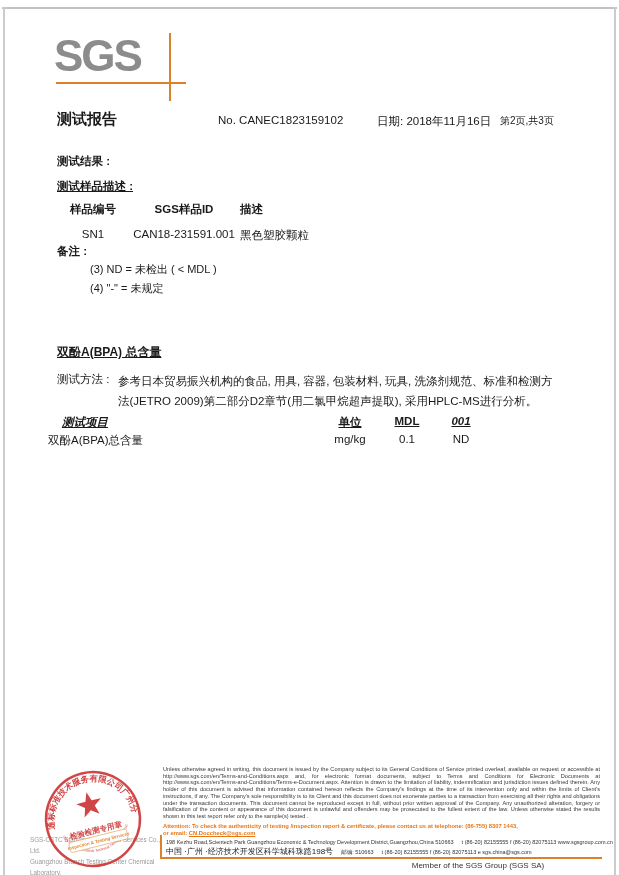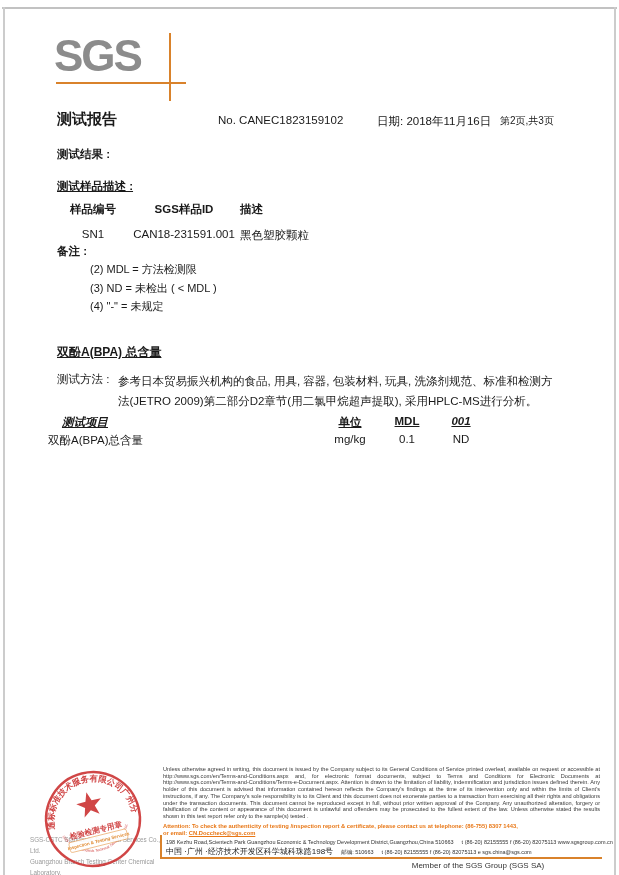--- a/index.html
+++ b/index.html
@@ -19,21 +19,21 @@
   .logo-text  { left:54px; top:34px; font-size:44px; font-weight:bold; color:#8c8c8c; letter-spacing:-2px; line-height:1; }
   .logo-hline { left:56px; top:82px; width:130px; height:2px; background:#d9822b; }
   .logo-vline { left:169px; top:33px; width:2px; height:68px; background:#d9822b; }
 
   
   .doc-title   { left:57px;  top:110px; font-size:15px; font-weight:bold; }
   .report-no   { left:218px; top:114px; font-size:11.5px; }
   .report-date { left:377px; top:114px; font-size:11.5px; }
   .page-info   { left:500px; top:114px; font-size:10px; }
 
-  .results-label  { left:57px; top:147px; font-size:11.5px; font-weight:bold; }
+  .results-label  { left:57px; top:154px; font-size:11.5px; font-weight:bold; }
   .sample-heading { left:57px; top:179px; font-size:11.5px; font-weight:bold; text-decoration:underline;text-align:right; }
 
   .s-col1 { left:57px;  width:72px;  text-align:center; }
   .s-col2 { left:130px; width:108px; text-align:center; }
   .s-col3 { left:240px; }
   .s-head { top:202px; font-size:11.5px; font-weight:bold; }
   .s-row  { top:228px; font-size:11.5px; }
 
   .notes-heading { left:57px; top:244px; font-size:11.5px; font-weight:bold; }
   .notes-list    { left:90px; top:260px; font-size:11px; line-height:18.5px; }
@@ -97,21 +97,20 @@
   <div class="abs s-head s-col1">样品编号</div>
   <div class="abs s-head s-col2">SGS样品ID</div>
   <div class="abs s-head s-col3">描述</div>
 
   <div class="abs s-row s-col1">SN1</div>
   <div class="abs s-row s-col2">CAN18-231591.001</div>
   <div class="abs s-row s-col3">黑色塑胶颗粒</div>
 
   <div class="abs notes-heading">备注 :</div>
   <div class="abs notes-list">
-    <div>(2) MDL = 方法检测限</div>
     <div>(3) ND = 未检出 ( &lt; MDL )</div>
     <div>(4) "-" = 未规定</div>
   </div>
 
   <div class="abs bpa-heading">双酚A(BPA) 总含量</div>
   <div class="abs method-label">测试方法 :</div>
   <div class="abs method-text">
     <div>参考日本贸易振兴机构的食品, 用具, 容器, 包装材料, 玩具, 洗涤剂规范、标准和检测方</div>
     <div>法(JETRO 2009)第二部分D2章节(用二氯甲烷超声提取), 采用HPLC-MS进行分析。</div>
   </div>

